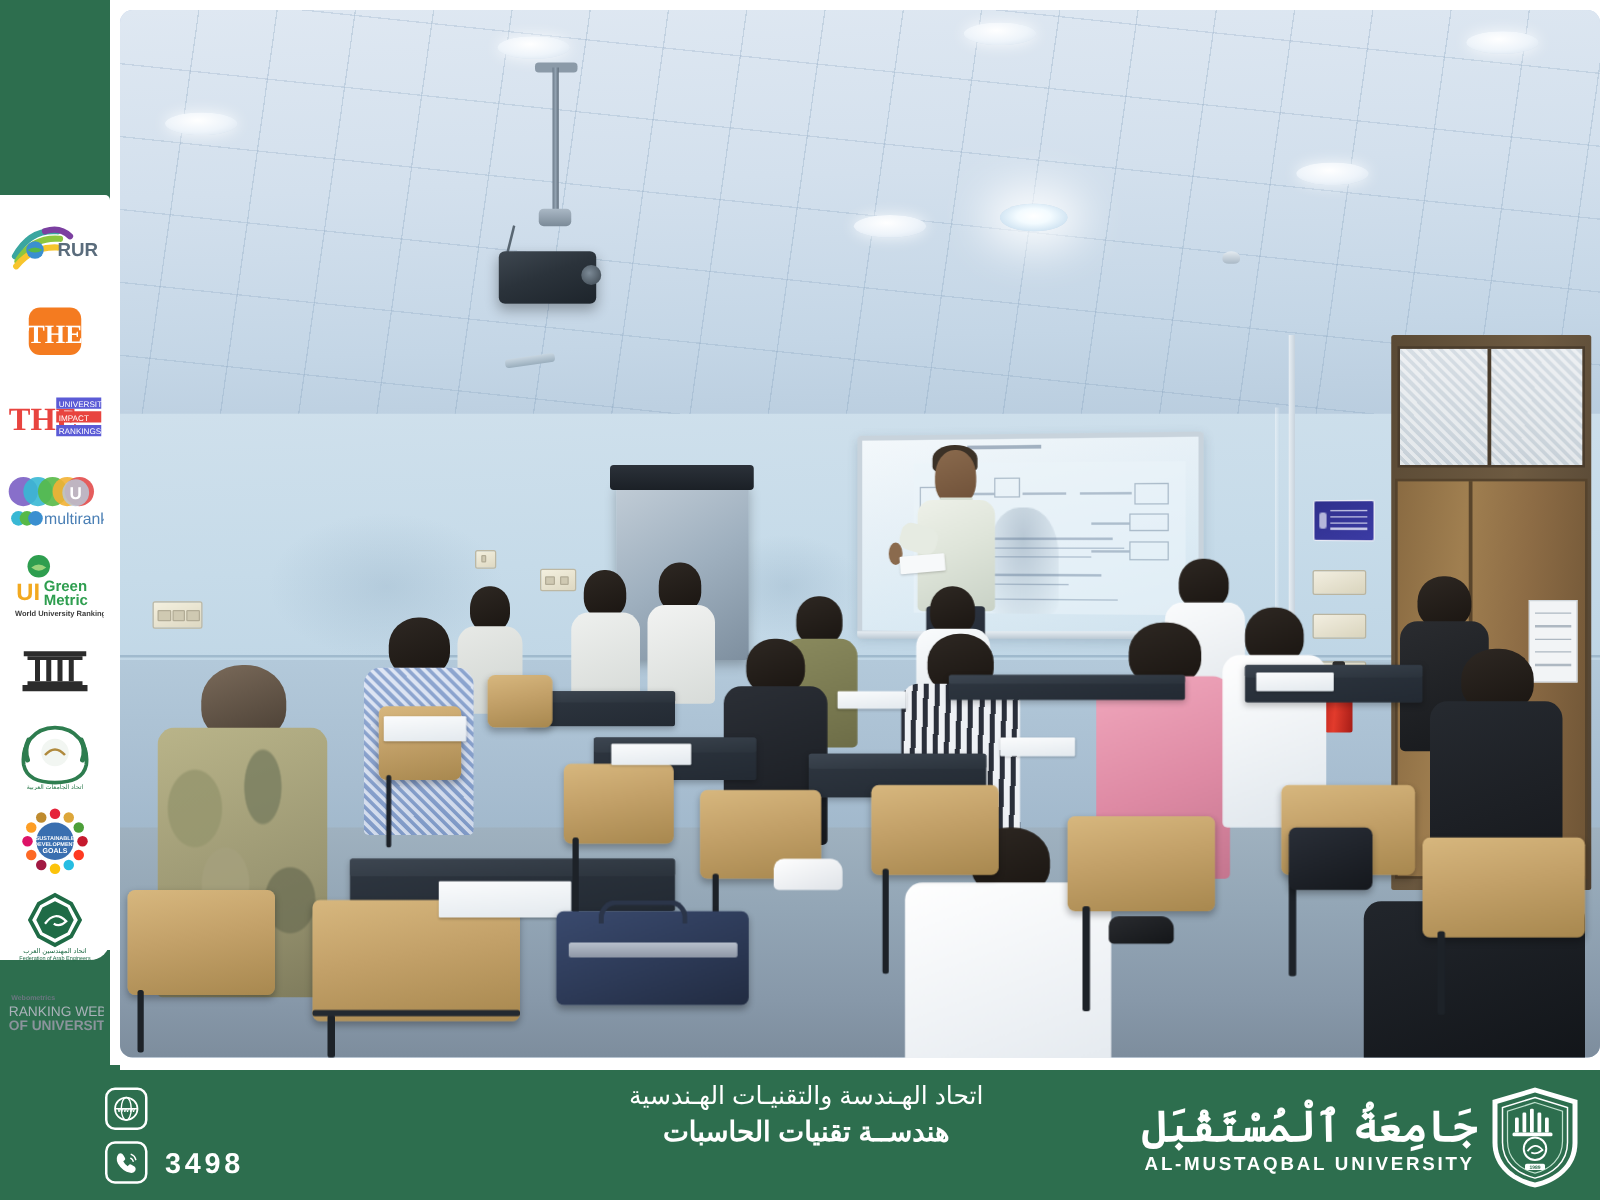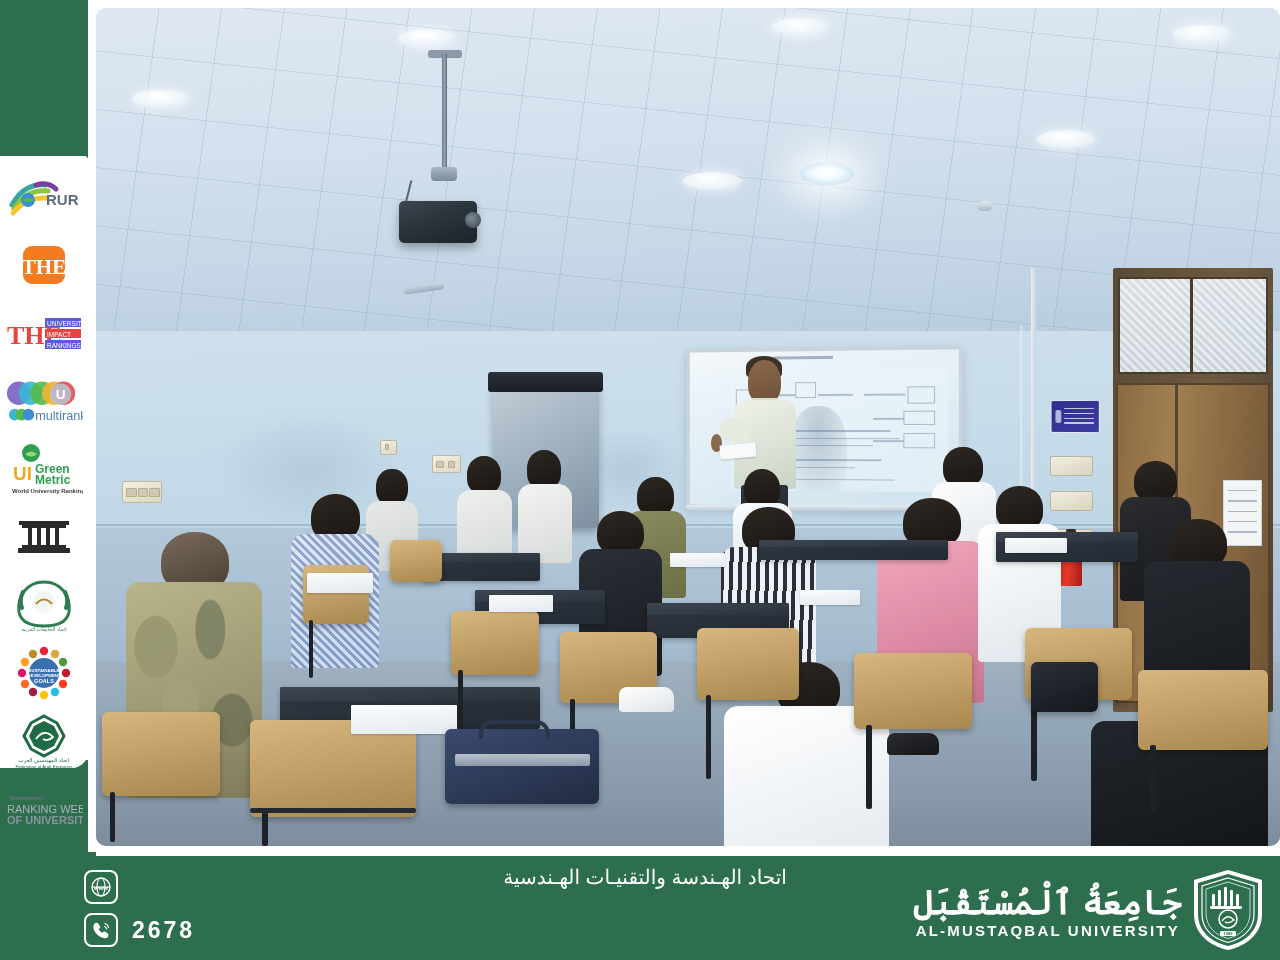--- a/index.html
+++ b/index.html
@@ -803,26 +803,27 @@
         </span>
       </div>
       <div class="fl-row">
         <span class="fl-badge">
           <svg width="22" height="22" viewBox="0 0 22 22">
             <path d="M5 4 q2.4 -1 3.6 1 l1.4 2.4 q.6 1 -.4 1.8 l-1 .8 q1.2 2.6 3.6 4 l.8 -1 q.8 -1 1.8 -.4 l2.4 1.4 q2 1.2 1 3.6 q-1 2.2 -4 1.6 Q8 18 4.4 12 Q2 7.4 5 4z" fill="#ffffff"></path>
             <path d="M15 4.5 q3 1.2 3.6 4.2" stroke="#ffffff" stroke-width="1.2" fill="none" stroke-linecap="round"></path>
             <path d="M14.6 7.6 q1.6 .7 2 2.4" stroke="#ffffff" stroke-width="1.1" fill="none" stroke-linecap="round"></path>
           </svg>
         </span>
-        <span class="fl-text phone">2678</span>
+        <span class="fl-text phone">3498</span>
       </div>
     </div>
 
     <div class="footer-center">
       <div class="fc-l2">اتحاد الهـندسة والتقنيـات الهـندسية</div>
+      <div class="fc-l3">هندســة تقنيات الحاسبات</div>
     </div>
 
     <div class="footer-right">
       <div class="fr-text">
         <div class="fr-ar">جَامِعَةُ ٱلْمُسْتَقْبَل</div>
         <div class="fr-en">AL-MUSTAQBAL  UNIVERSITY</div>
       </div>
       <span>
         <svg width="76" height="84" viewBox="0 0 76 84">
           <path d="M38 2 L72 12 V46 C72 66 56 78 38 82 C20 78 4 66 4 46 V12 Z" fill="#ffffff"></path>

